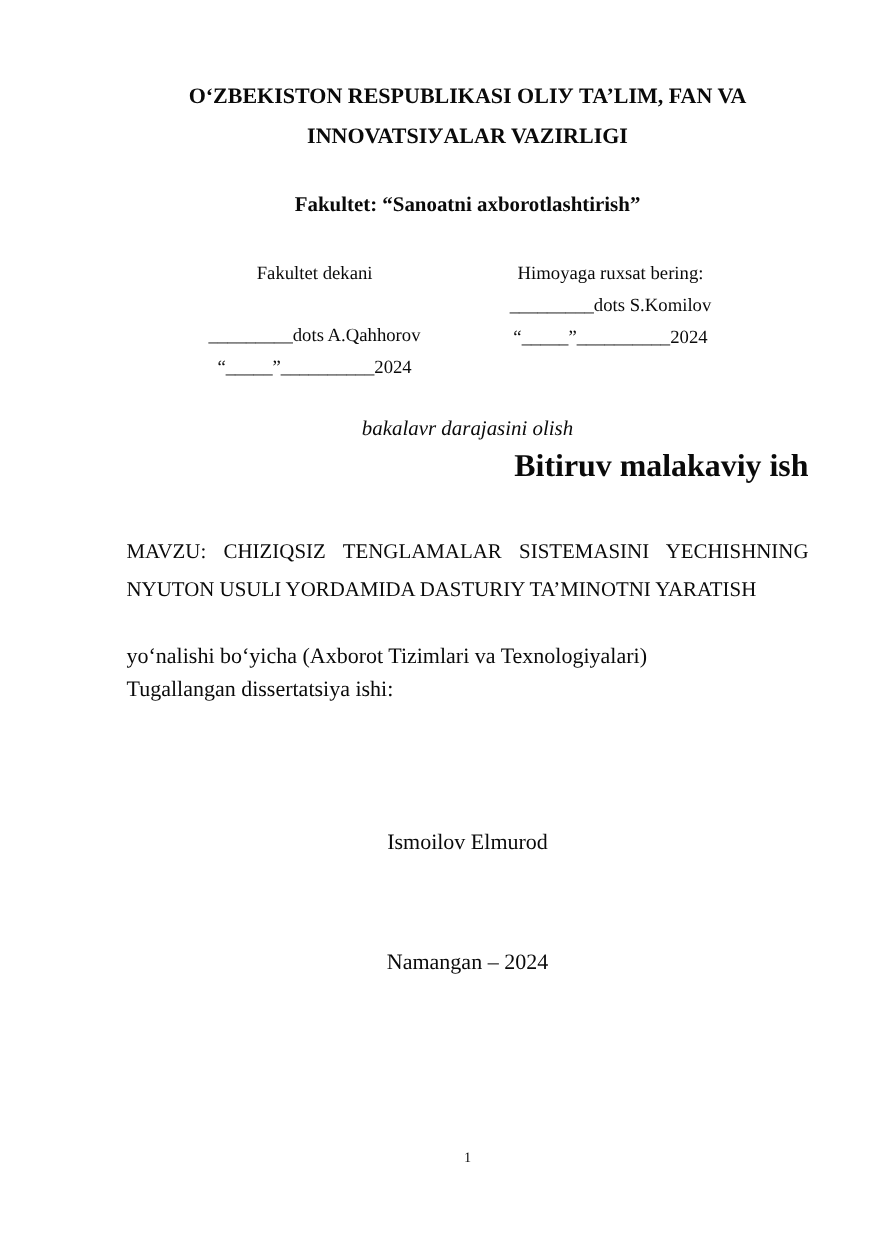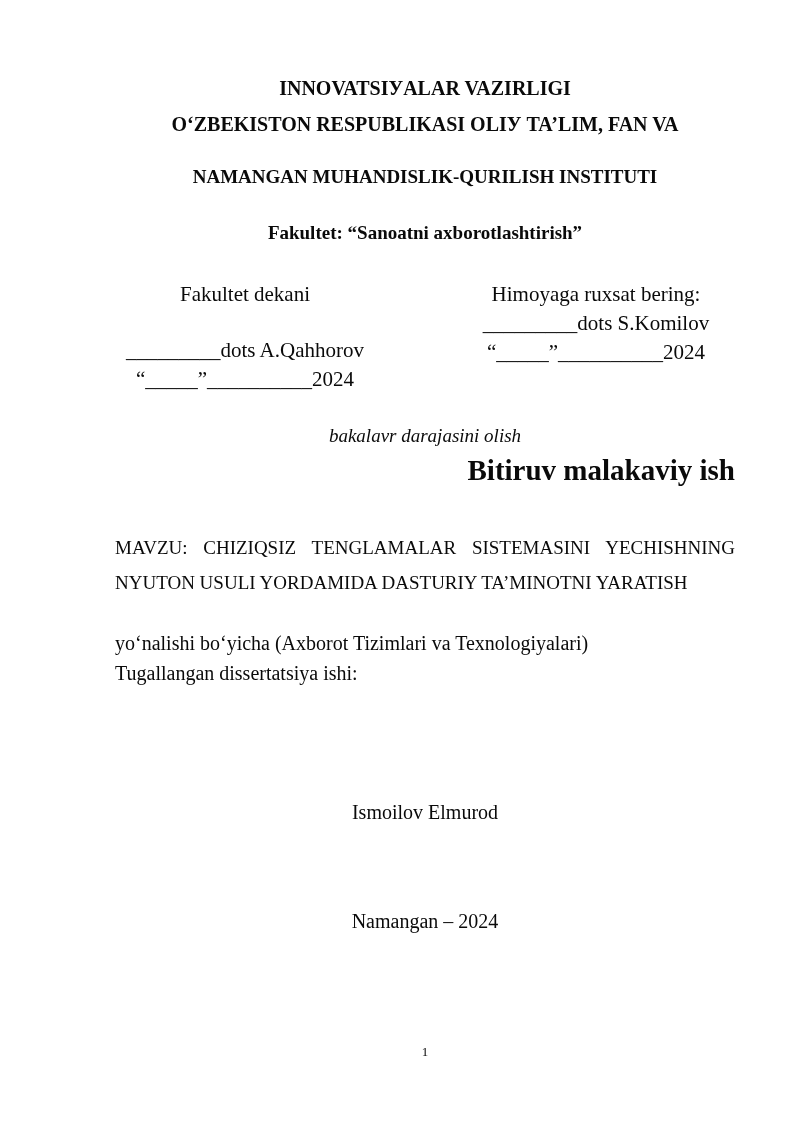--- a/index.html
+++ b/index.html
@@ -37,22 +37,22 @@
   .faculty {
     margin-top: 33px;
     text-align: center;
     font-weight: bold;
     font-size: 19px;
     line-height: 23px;
   }
   .columns {
     margin-top: 36px;
     display: flex;
-    justify-content: space-between;
-    font-size: 21px;
+    justify-content: center;
+    font-size: 17px;
     line-height: 29px;
   }
   .col { text-align: center; }
   .col-left { width: 260px; }
   .col-right { width: 278px; }
   .spacer { height: 27px; }
   .dept { line-height: 24px; }
   .degree {
     margin-top: 30px;
     text-align: center;
@@ -106,25 +106,24 @@
     line-height: 16px;
   }
 </style>
 </head>
 <body>
 
 <div class="page">
   <div class="content">
 
     <div class="ministry">
+      <div>O‘ZBEKISTON RESPUBLIKASI OLIУ TA’LIM, FAN VA</div>
       <div>INNOVATSIУALAR VAZIRLIGI</div>
-      <div>O‘ZBEKISTON RESPUBLIKASI OLIУ TA’LIM, FAN VA</div>
     </div>
 
-    <div class="institute">NAMANGAN MUHANDISLIK-QURILISH INSTITUTI</div>
 
     <div class="faculty">Fakultet: “Sanoatni axborotlashtirish”</div>
 
     <div class="columns">
       <div class="col col-left">
         <div>Fakultet dekani</div>
         <div class="spacer"></div>
         <div>_________dots A.Qahhorov</div>
         <div>“_____”__________2024</div>
       </div>

